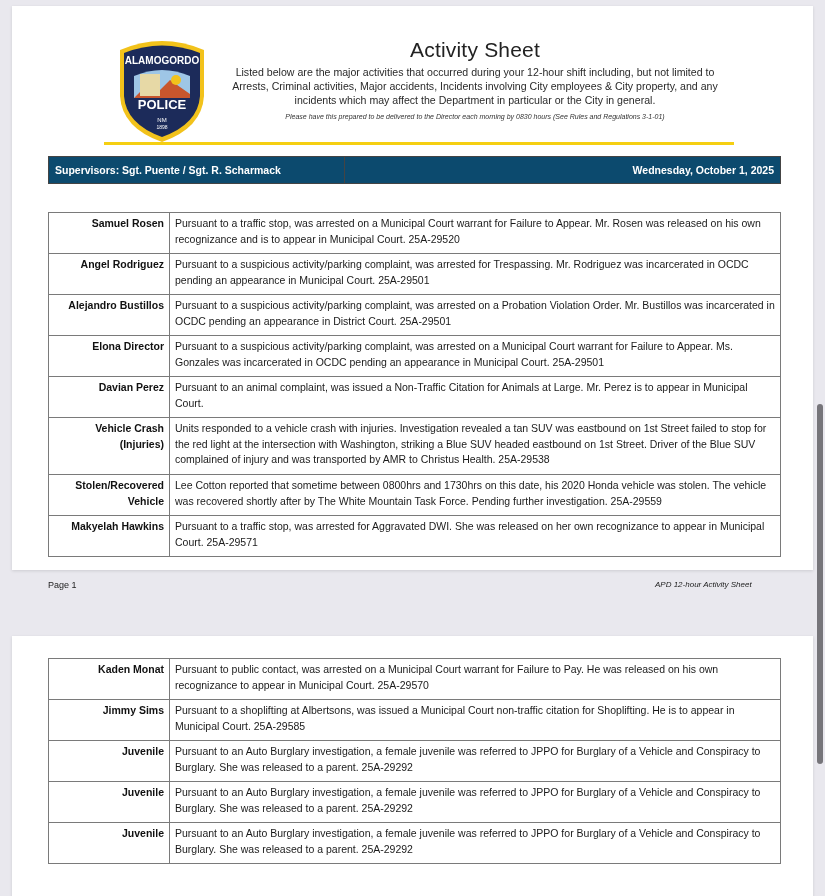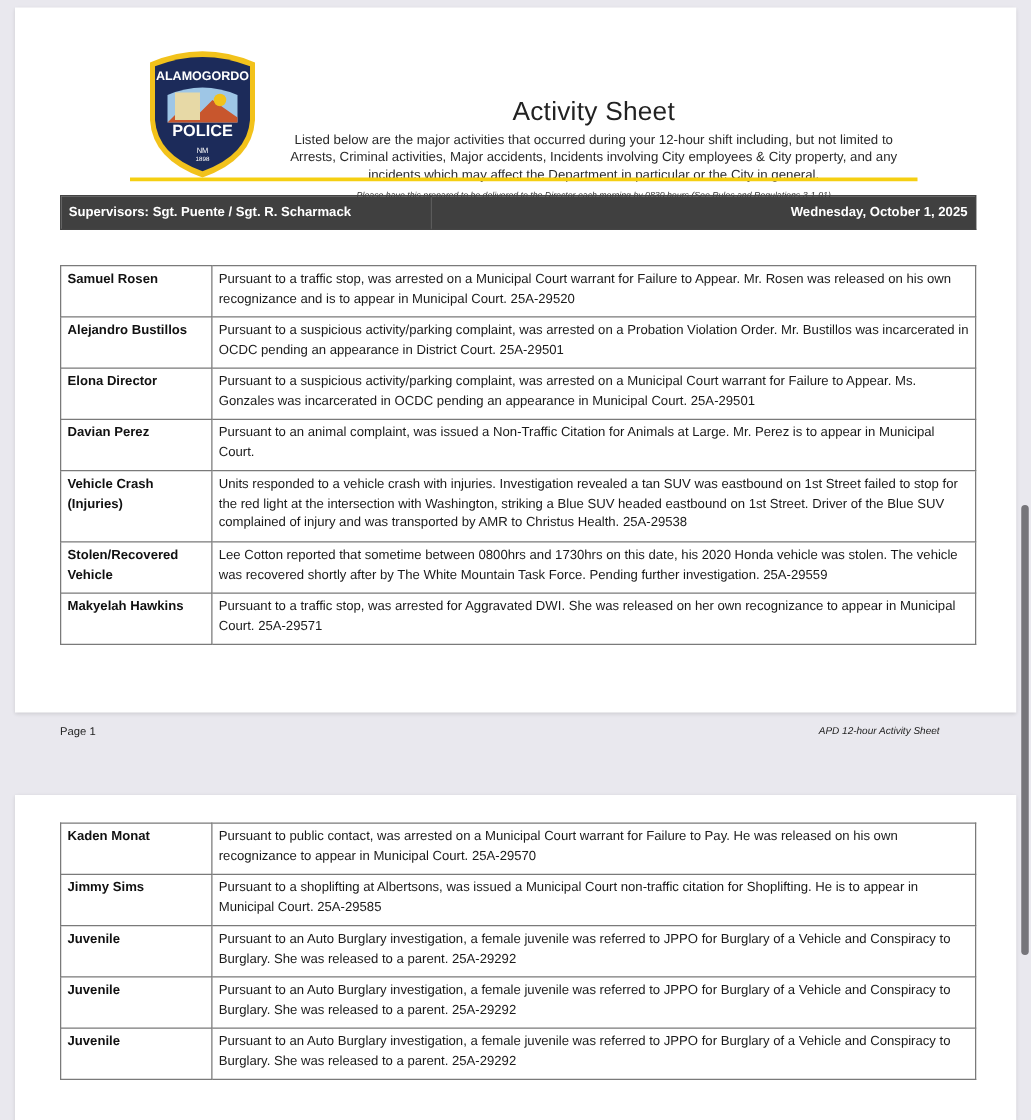--- a/index.html
+++ b/index.html
@@ -10,43 +10,43 @@
     position: relative;
   }
   .page {
     position: absolute; left: 12px; width: 801px; background: #ffffff;
     box-shadow: 0 1px 3px rgba(0,0,0,0.12);
   }
   #page1 { top: 6px; height: 564px; }
   #page2 { top: 636px; height: 270px; }
 
   .logo { position: absolute; left: 100px; top: 30px; width: 100px; height: 108px; }
-  .header-text { position: absolute; left: 218px; top: 30px; width: 490px; text-align: center; color: #222; margin-top: 40px; }
+  .header-text { position: absolute; left: 218px; top: 30px; width: 490px; text-align: center; color: #222; }
   .title { font-size: 21px; margin-top: 2px; letter-spacing: 0.2px; }
   .intro { font-size: 10.6px; line-height: 14px; margin-top: 3px; color: #2a2a2a; }
   .note { font-size: 7px; font-style: italic; margin-top: 6px; color: #333; }
   .brief { font-size: 11.2px; font-weight: bold; margin-top: 8px; color: #111; }
   .rule { position: absolute; left: 92px; top: 136px; width: 630px; height: 3px; background: #f5cf12; }
 
   table.sheet {
     position: absolute; left: 36px; width: 733px; border-collapse: collapse;
     font-family: "Liberation Sans", sans-serif;
   }
   #table1 { top: 150px; }
   #table2 { top: 22px; }
   .hdr td {
-    background: #404040; color: #fff; font-weight: bold; font-size: 10.5px;
+    background: #0c4a6e; color: #fff; font-weight: bold; font-size: 10.5px;
     padding: 4px 6px; height: 18px; border: 1px solid #444;
   }
   .hdr td.right { text-align: right; }
   .entry td {
     border: 1px solid #7a7a7a; vertical-align: top; font-size: 10.5px;
     line-height: 15.5px; padding: 3px 5px 6px 5px; color: #111;
   }
-  .entry td.name { width: 110px; font-weight: bold; }
+  .entry td.name { width: 110px; font-weight: bold; text-align: right; }
   .entry td.desc { color: #1a1a1a; }
   .entry td.h2 { height: 31px; }
   .entry td.h3 { height: 47px; }
 
   .footer-left { position: absolute; left: 36px; top: 574px; font-size: 9px; color: #222; }
   .footer-right { position: absolute; left: 605px; top: 574px; font-size: 8px; font-style: italic; color: #222; margin-left: 38px; }
 
   .scrollbar { position: absolute; right: 2px; top: 404px; width: 6px; height: 360px; background: #76757a; border-radius: 3px; }
 </style>
 </head>
@@ -79,20 +79,24 @@
       <td style="width:283px">Supervisors: Sgt. Puente / Sgt. R. Scharmack</td>
       <td class="right">Wednesday, October 1, 2025</td>
     </tr>
   </tbody>
     </table>
   <table class="sheet" id="table1b" style="top:206px">
     <tbody>
         <tr class="entry">
       <td class="name h2">Samuel Rosen</td>
       <td class="desc">Pursuant to a traffic stop, was arrested on a Municipal Court warrant for Failure to Appear. Mr. Rosen was released on his own recognizance and is to appear in Municipal Court. 25A-29520</td>
+    </tr>
+    <tr class="entry">
+      <td class="name h2">Angel Rodriguez</td>
+      <td class="desc">Pursuant to a suspicious activity/parking complaint, was arrested for Trespassing. Mr. Rodriguez was incarcerated in OCDC pending an appearance in Municipal Court. 25A-29501</td>
     </tr>
     <tr class="entry">
       <td class="name h2">Alejandro Bustillos</td>
       <td class="desc">Pursuant to a suspicious activity/parking complaint, was arrested on a Probation Violation Order. Mr. Bustillos was incarcerated in OCDC pending an appearance in District Court. 25A-29501</td>
     </tr>
     <tr class="entry">
       <td class="name h2">Elona Director</td>
       <td class="desc">Pursuant to a suspicious activity/parking complaint, was arrested on a Municipal Court warrant for Failure to Appear. Ms. Gonzales was incarcerated in OCDC pending an appearance in Municipal Court. 25A-29501</td>
     </tr>
     <tr class="entry">

